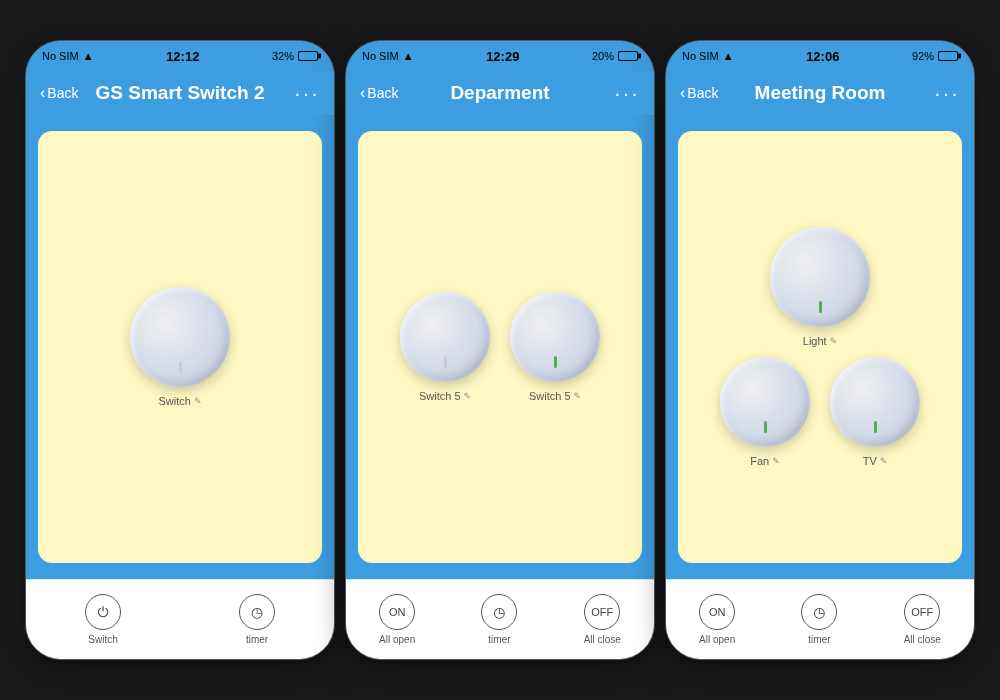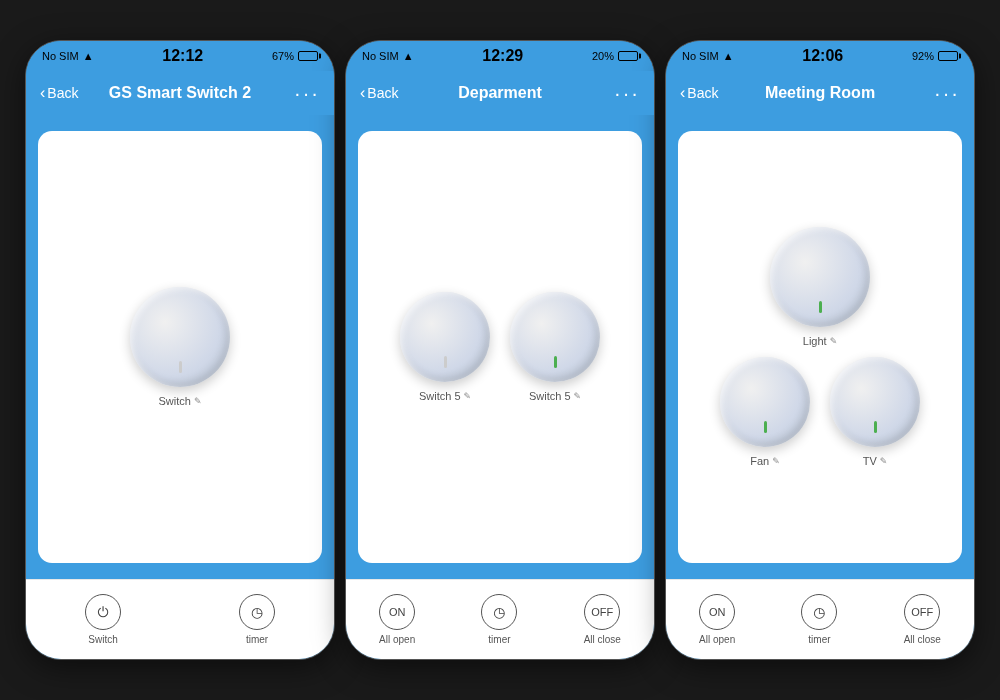--- a/index.html
+++ b/index.html
@@ -40,21 +40,21 @@
     }
     .status-left, .status-right {
       display: flex;
       align-items: center;
       gap: 4px;
       font-size: 11px;
       color: #000;
       font-weight: 500;
     }
     .status-center {
-      font-size: 16px;
+      font-size: 13px;
       color: #000;
       font-weight: 600;
     }
     .battery-icon {
       display: inline-block;
       width: 20px;
       height: 10px;
       border: 1.5px solid #000;
       border-radius: 2px;
       position: relative;
@@ -94,42 +94,42 @@
     }
     .nav-back-arrow {
       font-size: 16px;
       color: white;
     }
     .nav-title {
       position: absolute;
       left: 50%;
       transform: translateX(-50%);
       color: white;
-      font-size: 16px;
+      font-size: 19px;
       font-weight: 600;
       white-space: nowrap;
     }
     .nav-more {
       margin-left: auto;
       color: white;
       font-size: 20px;
       letter-spacing: 2px;
       line-height: 1;
     }
     
     .main-content {
       flex: 1;
       background: #3d9de0;
       padding: 16px 12px;
       display: flex;
       flex-direction: column;
     }
     
     .device-card {
-      background: #ffffff;
+      background: #fef9c3;
       border-radius: 14px;
       flex: 1;
       display: flex;
       flex-direction: column;
       align-items: center;
       justify-content: center;
       padding: 20px 10px;
     }
     
     .switches-row {
@@ -250,21 +250,21 @@
 <div class="phones-container">
 
   <div class="phone">
     <div class="status-bar">
       <div class="status-left">
         <span>No SIM</span>
         <span>▲</span>
       </div>
       <div class="status-center">12:12</div>
       <div class="status-right">
-        <span>67%</span>
+        <span>32%</span>
         <span class="battery-icon"><span class="battery-fill" style="width:89%"></span></span>
       </div>
     </div>
     <div class="nav-bar">
       <div class="nav-back">
         <span class="nav-back-arrow">‹</span>
         <span>Back</span>
       </div>
       <div class="nav-title">GS Smart Switch 2</div>
       <div class="nav-more">···</div>

